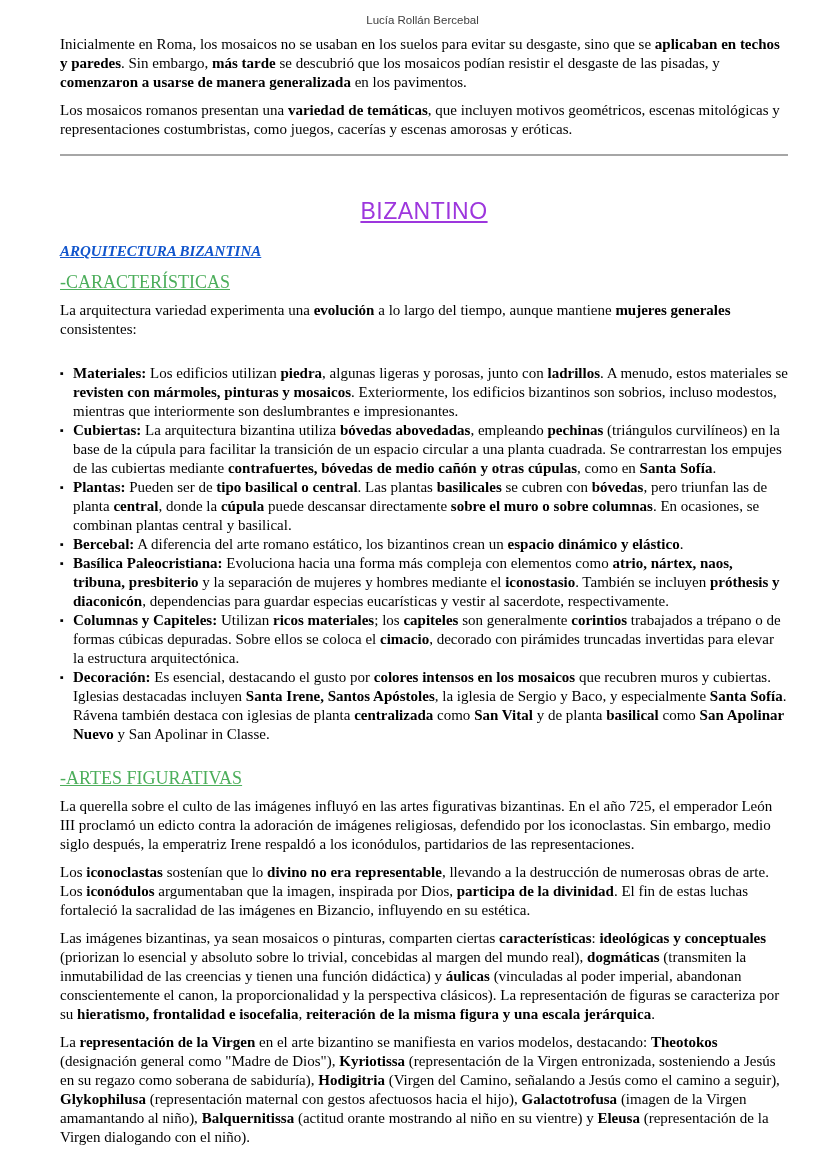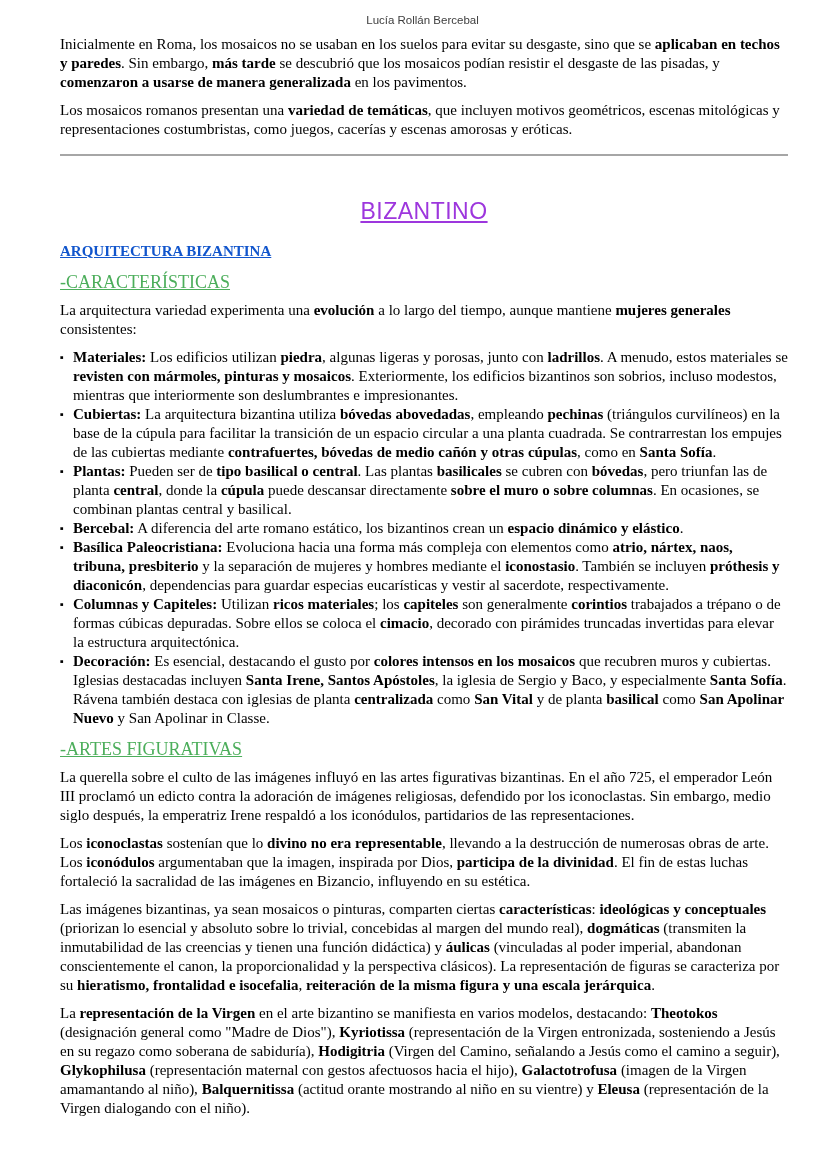--- a/index.html
+++ b/index.html
@@ -31,27 +31,28 @@
     font-family:"Liberation Sans", sans-serif;
     font-size:23px;letter-spacing:0.5px;font-weight:400;
     color:var(--title-purple);text-align:center;
     margin:42px 0 0 0;
     text-decoration:underline;
   }
   .h-blue{
     font-size:15px;line-height:19px;font-weight:bold;
     color:var(--heading-blue);text-decoration:underline;
     margin:17px 0 0 0;
+    font-style:italic;
   }
   .h-green{
     font-size:18px;line-height:19px;font-weight:normal;
     color:var(--heading-green);text-decoration:underline;
     margin:12px 0 9px 0;
   }
-  ul.char-list{list-style:none;margin:9px 0;padding:0;}
+  ul.char-list{list-style:none;margin:25px 0;padding:0;}
   ul.char-list li{
     position:relative;padding-left:13px;
     font-size:15px;line-height:19px;
   }
   ul.char-list li::before{
     content:"▪";position:absolute;left:0;top:0;
     font-size:11px;line-height:19px;
   }
 </style>
 </head>

